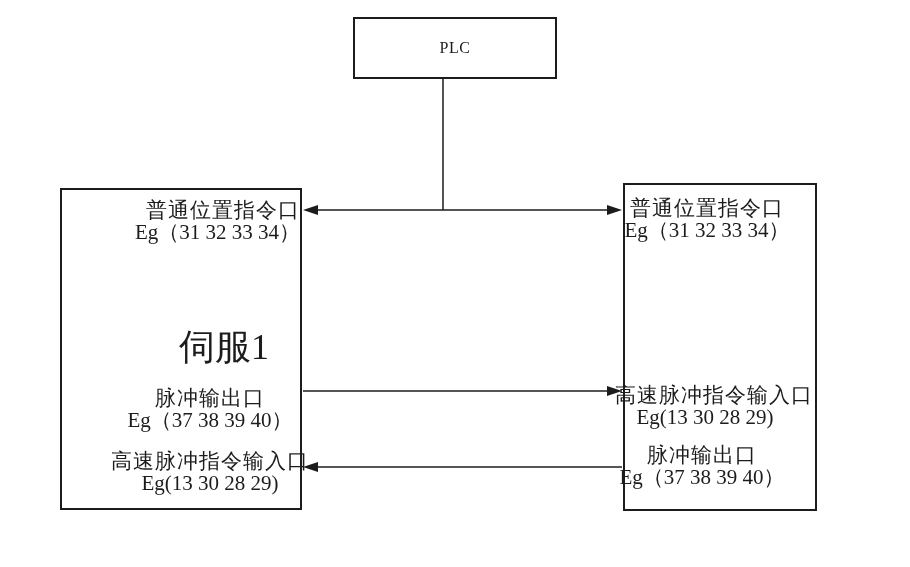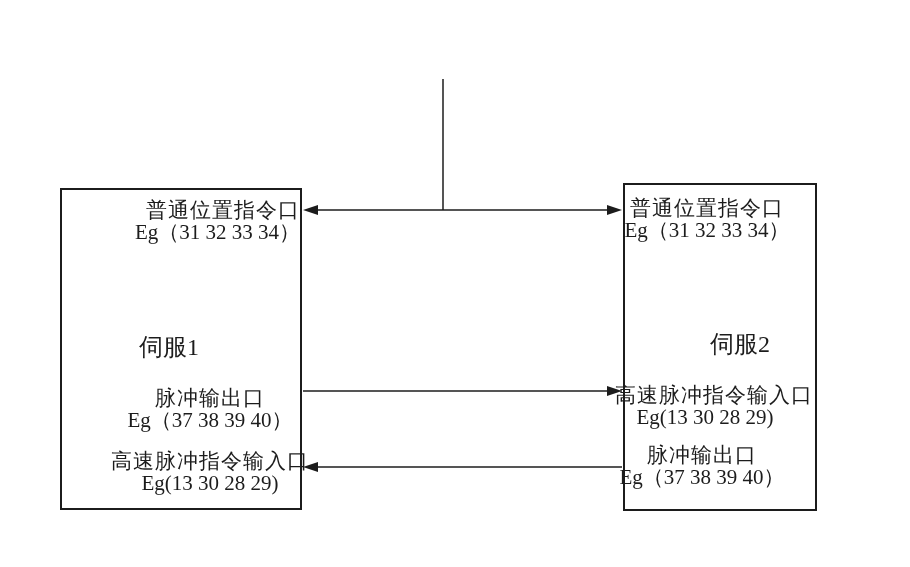--- a/index.html
+++ b/index.html
@@ -38,23 +38,23 @@
 
   .label-block {
     position: absolute;
     font-size: 21px;
     line-height: 22px;
     white-space: nowrap;
   }
   .label-block .cn { letter-spacing: 1px; }
   .servo-title {
     position: absolute;
-    font-size: 24px;
+    font-size: 36px;
     line-height: 38px;
-    text-align: center;
+    text-align: right;
     white-space: nowrap;
     font-family: Liberation Serif, serif;
   }
   
   .s1-top    { left: 120px; top: 199px; width: 180px; text-align: right; }
   .s1-title  { left: 69px;  top: 328px; width: 200px; }
   .s1-mid    { left: 110px; top: 387px; width: 200px; text-align: center; }
   .s1-bot    { left: 110px; top: 450px; width: 200px; text-align: center; }
   
   .s2-top    { left: 617px; top: 197px; width: 180px; text-align: center; }
@@ -67,20 +67,23 @@
     left: 0; top: 0;
     width: 910px; height: 567px;
     pointer-events: none;
   }
 </style>
 </head>
 <body>
 
 <div class="canvas">
 
+  <div class="box plc-box">
+    <span class="plc-label">PLC</span>
+  </div>
 
   <div class="box servo1-box"></div>
 
   <div class="box servo2-box"></div>
 
   <svg class="connectors" viewBox="0 0 910 567" xmlns="http://www.w3.org/2000/svg">
     <g stroke="#1c1c1c" stroke-width="1.5" fill="#1c1c1c">
 
       <line x1="443" y1="79" x2="443" y2="210"></line>
 
@@ -113,21 +116,20 @@
   </div>
   <div class="label-block s1-bot">
     <div class="cn">高速脉冲指令输入口</div>
     <div>Eg(13 30 28 29)</div>
   </div>
 
   <div class="label-block s2-top">
     <div class="cn">普通位置指令口</div>
     <div>Eg（31 32 33 34）</div>
   </div>
-  <div class="servo-title s2-title">伺服2</div>
   <div class="label-block s2-mid">
     <div class="cn">高速脉冲指令输入口</div>
     <div>Eg(13 30 28 29)</div>
   </div>
   <div class="label-block s2-bot">
     <div class="cn">脉冲输出口</div>
     <div>Eg（37 38 39 40）</div>
   </div>
 
 </div>

